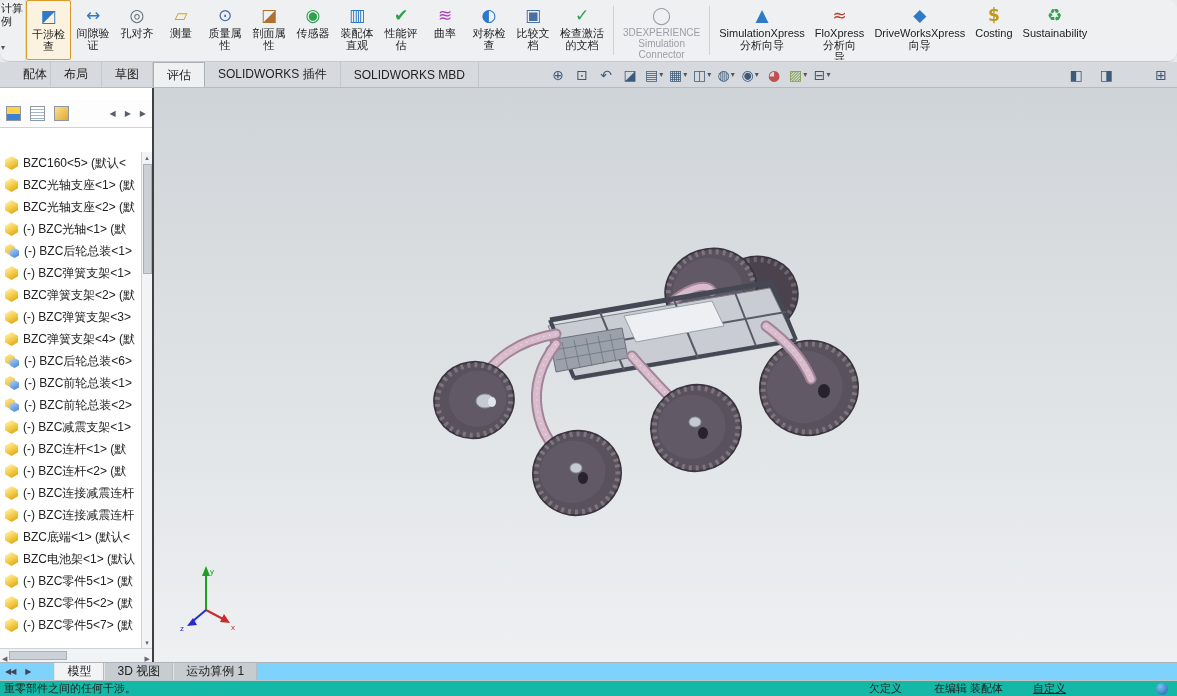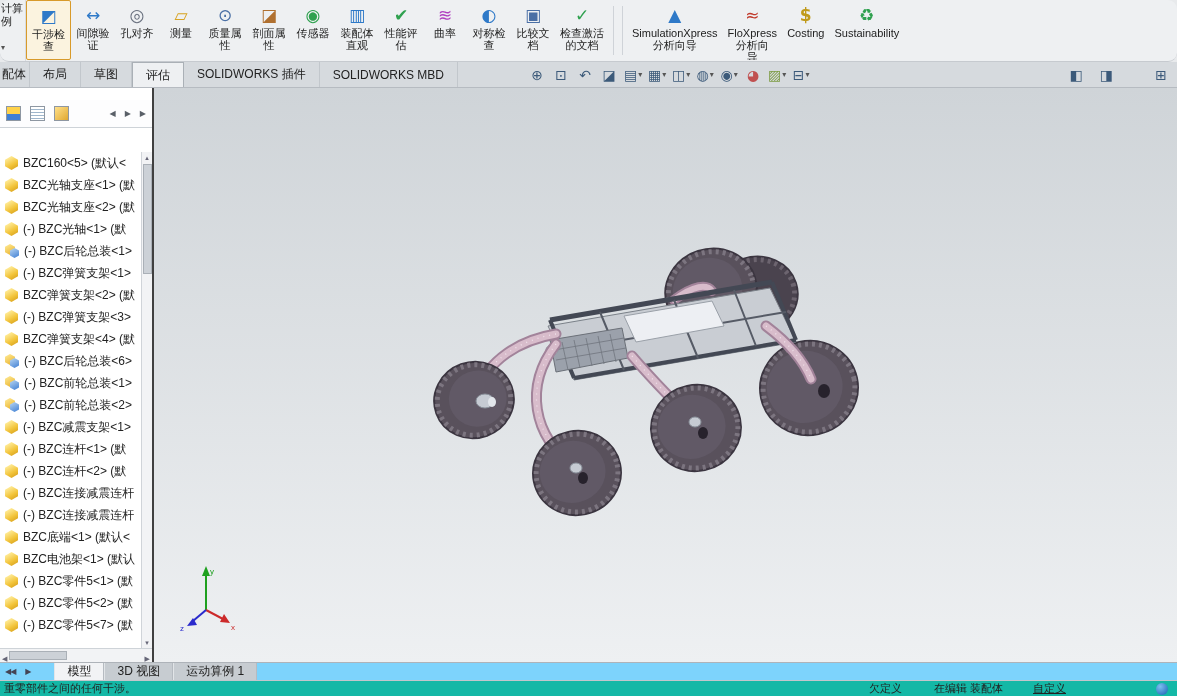--- a/index.html
+++ b/index.html
@@ -57,21 +57,21 @@
   .ic-dwx::before          { content:"◆"; color:#2e79c8; }
   .ic-costing::before      { content:"$"; color:#c09a1a; font-weight:bold; }
   .ic-sustain::before      { content:"♻"; color:#2fa14f; }
 
   
   .tabstrip {
     position:absolute; top:62px; left:0; width:100%; height:26px;
     background:#d6dade; border-bottom:1px solid #b6bbc1;
     display:flex; align-items:flex-end;
   }
-  .tabs { display:flex; align-items:flex-end; height:100%; }
+  .tabs { display:flex; align-items:flex-end; height:100%;padding-left:21px; }
   .tab {
     padding:4px 13px 4px; font-size:12px; color:#222; cursor:pointer;
     border-right:1px solid #c2c7cc; white-space:nowrap; height:100%;
     display:flex; align-items:center;
   }
   .tab.active { background:#eef0f2; border:1px solid #aab0b6; border-bottom:none; }
   .tab.cut { width:30px; overflow:hidden; padding:4px 2px; }
   .headsup { display:flex; align-items:center; margin-left:68px; gap:2px; height:100%; }
   .hic {
     min-width:22px; height:20px; display:flex; align-items:center; justify-content:center;
@@ -277,36 +277,50 @@
 档</span>
       </div>
 
       <div class="rbtn">
         <span class="ic ic-checkactive"></span>
         <span class="rlabel">检查激活
 的文档</span>
       </div>
     </div>
   <div class="vsep"></div>
+  <div class="rgroup">
+
+      <div class="rbtn disabled">
+        <span class="ic ic-3dx"></span>
+        <span class="rlabel">3DEXPERIENCE
+Simulation
+Connector</span>
+      </div>
+    </div>
   <div class="vsep"></div>
   <div class="rgroup">
 
       <div class="rbtn">
         <span class="ic ic-simx"></span>
         <span class="rlabel">SimulationXpress
 分析向导</span>
       </div>
 
       <div class="rbtn">
         <span class="ic ic-flox"></span>
         <span class="rlabel">FloXpress
 分析向
 导</span>
       </div>
 
+      <div class="rbtn">
+        <span class="ic ic-dwx"></span>
+        <span class="rlabel">DriveWorksXpress
+向导</span>
+      </div>
 
       <div class="rbtn">
         <span class="ic ic-costing"></span>
         <span class="rlabel">Costing</span>
       </div>
 
       <div class="rbtn">
         <span class="ic ic-sustain"></span>
         <span class="rlabel">Sustainability</span>
       </div>

